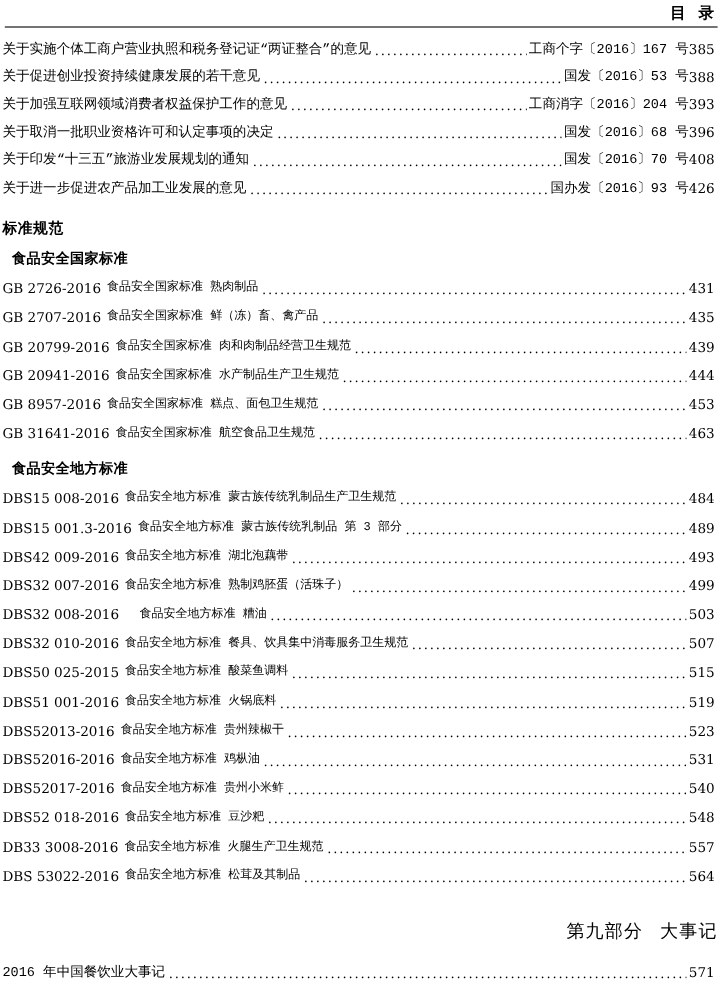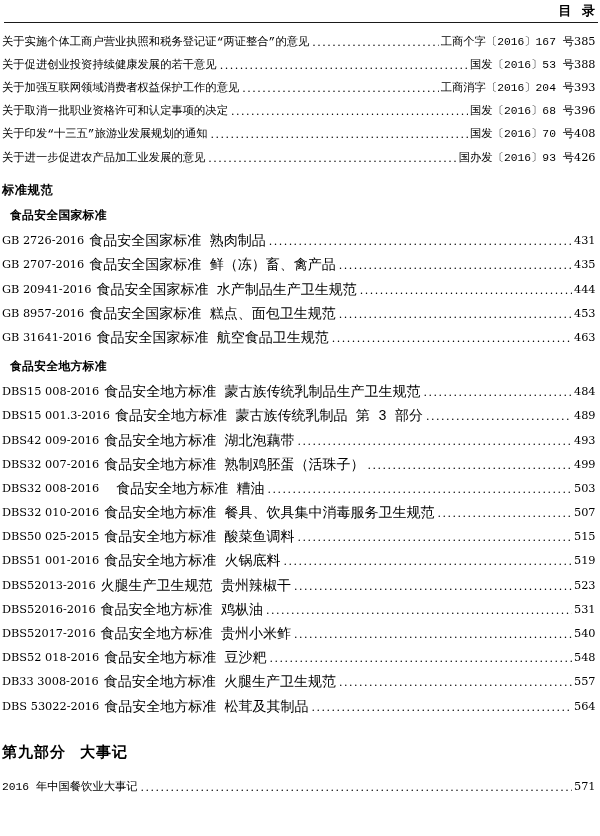--- a/index.html
+++ b/index.html
@@ -92,27 +92,27 @@
     letter-spacing: 0.3px;
   }
   .std-row {
     font-size: 11.3px;
     padding: 5.1px 0;
   }
   .std-row .code {
     font-family: "DejaVu Serif", "Liberation Serif", serif;
   }
   .std-row .small {
-    font-size: 14px;
+    font-size: 10px;
   }
   
   .part-title {
-    text-align: left;
+    text-align: right;
     font-size: 15px;
-    font-weight: bold;
+    font-weight: normal;
     font-family: "DejaVu Sans", "Liberation Sans", sans-serif;
     margin: 24px 0 16px 0;
     letter-spacing: 1px;
   }
   .part-title .gap {
     display: inline-block;
     width: 14px;
   }
   .footer-row {
     font-size: 11.3px;
@@ -187,20 +187,26 @@
       <span class="t-page">431</span>
     </div>
 
     <div class="toc-row std-row">
       <span class="t-label code">GB 2707-2016</span>
       <span class="t-label small" style="margin-left:5px">食品安全国家标准 鲜（冻）畜、禽产品</span>
       <span class="t-dots"></span>
       <span class="t-page">435</span>
     </div>
 
+    <div class="toc-row std-row">
+      <span class="t-label code">GB 20799-2016</span>
+      <span class="t-label small" style="margin-left:5px">食品安全国家标准 肉和肉制品经营卫生规范</span>
+      <span class="t-dots"></span>
+      <span class="t-page">439</span>
+    </div>
 
     <div class="toc-row std-row">
       <span class="t-label code">GB 20941-2016</span>
       <span class="t-label small" style="margin-left:5px">食品安全国家标准 水产制品生产卫生规范</span>
       <span class="t-dots"></span>
       <span class="t-page">444</span>
     </div>
 
     <div class="toc-row std-row">
       <span class="t-label code">GB 8957-2016</span>
@@ -271,21 +277,21 @@
 
     <div class="toc-row std-row">
       <span class="t-label code">DBS51 001-2016</span>
       <span class="t-label small" style="margin-left:5px">食品安全地方标准 火锅底料</span>
       <span class="t-dots"></span>
       <span class="t-page">519</span>
     </div>
 
     <div class="toc-row std-row">
       <span class="t-label code">DBS52013-2016</span>
-      <span class="t-label small" style="margin-left:5px">火腿生产卫生规范 贵州辣椒干</span>
+      <span class="t-label small" style="margin-left:5px">食品安全地方标准 贵州辣椒干</span>
       <span class="t-dots"></span>
       <span class="t-page">523</span>
     </div>
 
     <div class="toc-row std-row">
       <span class="t-label code">DBS52016-2016</span>
       <span class="t-label small" style="margin-left:5px">食品安全地方标准 鸡枞油</span>
       <span class="t-dots"></span>
       <span class="t-page">531</span>
     </div>

